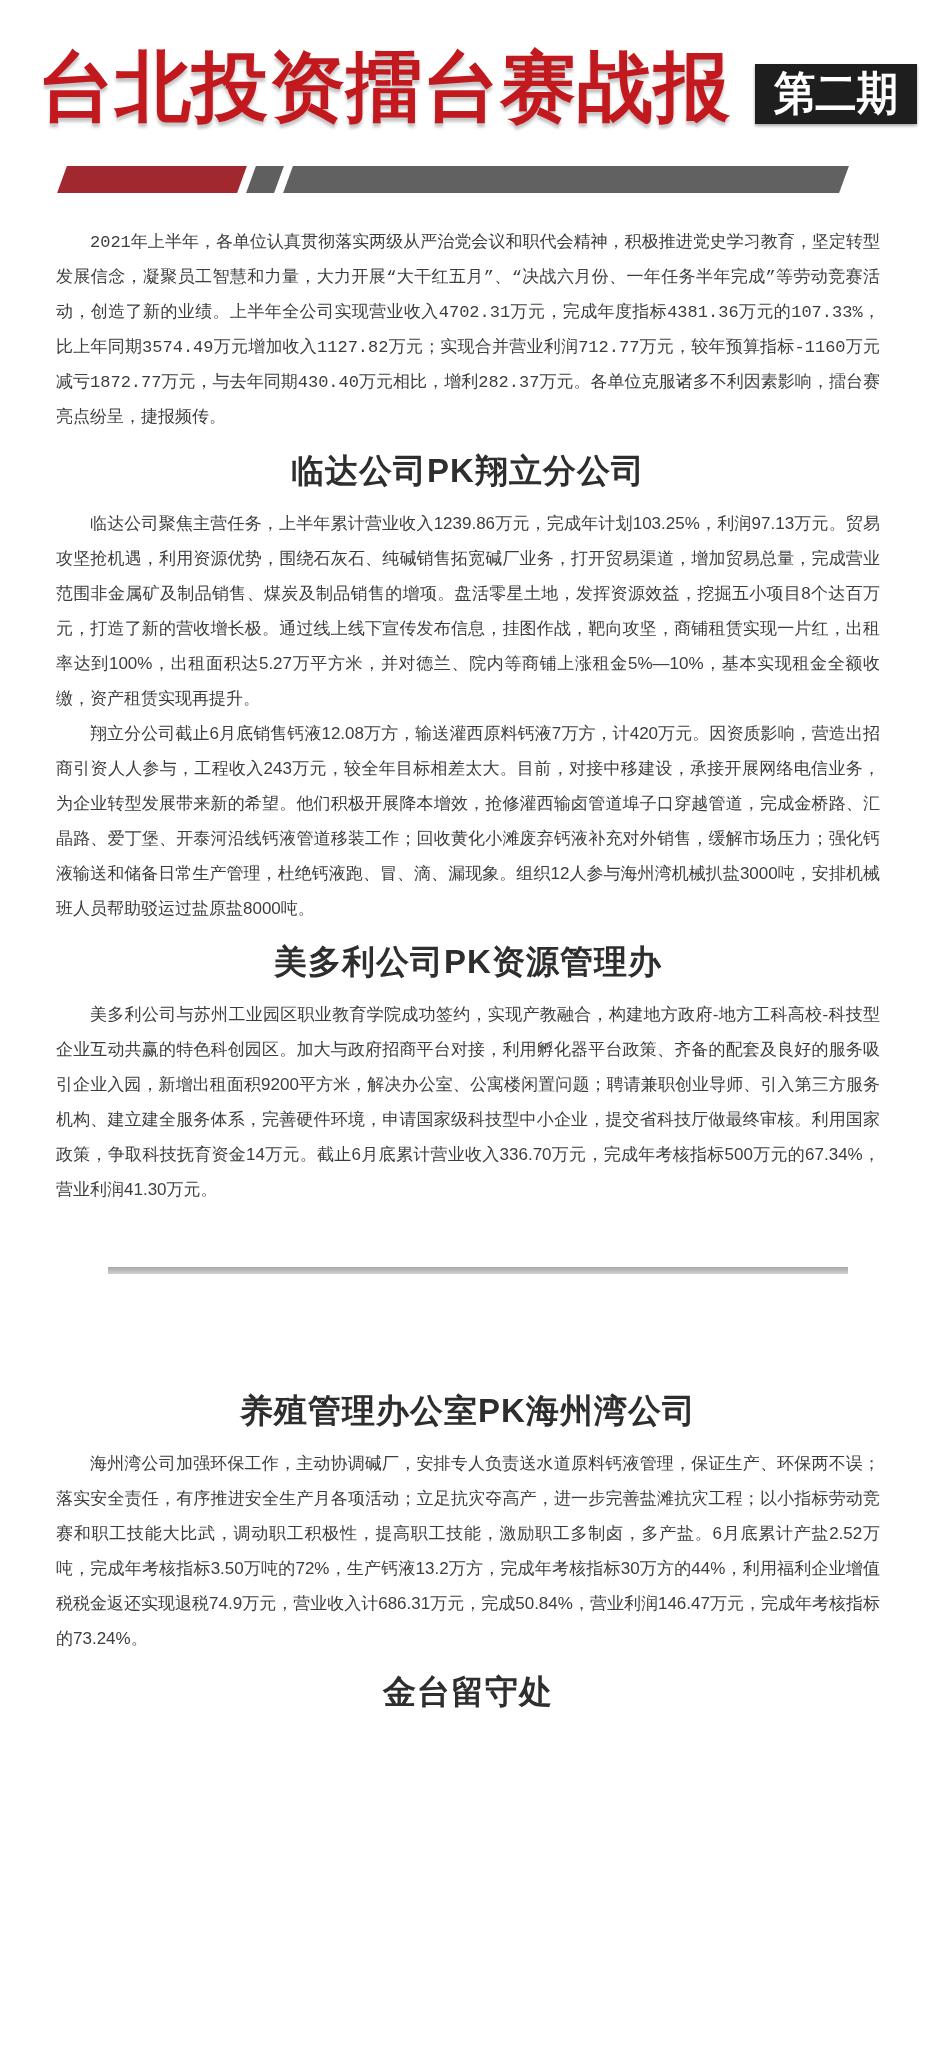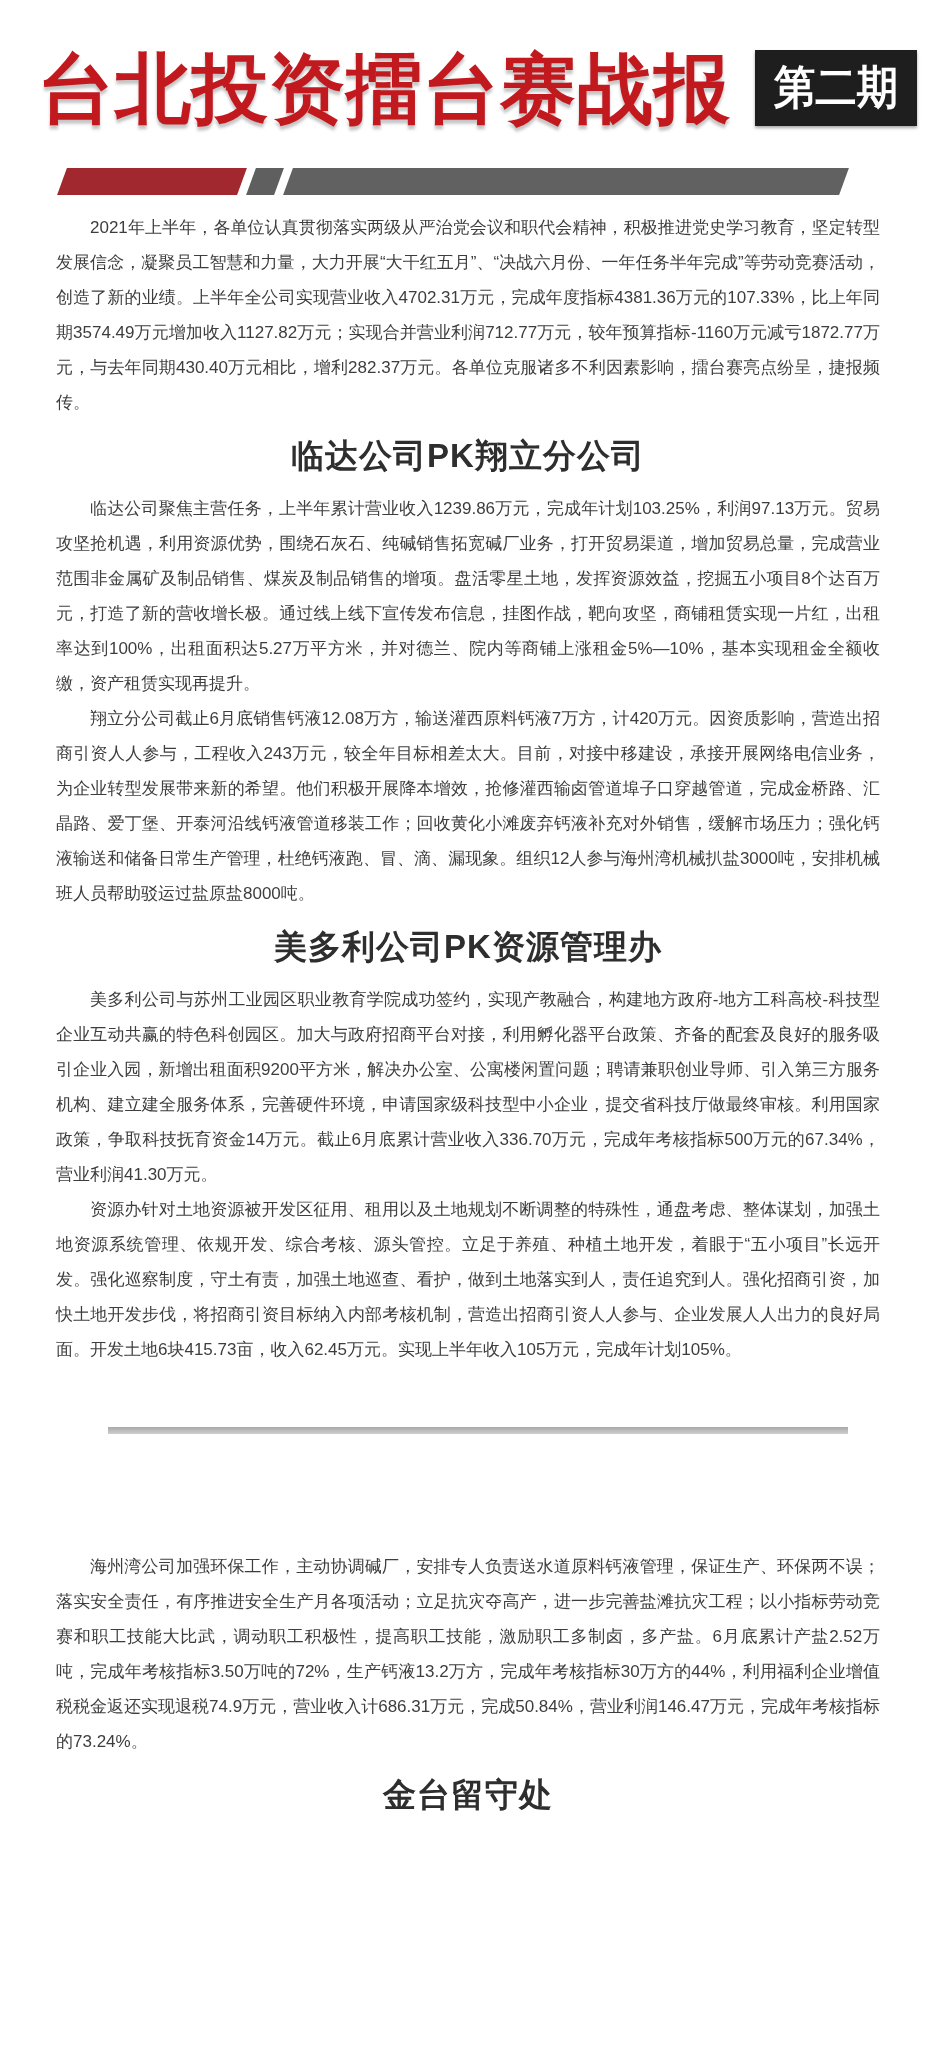--- a/index.html
+++ b/index.html
@@ -13,21 +13,21 @@
     display:flex;align-items:flex-end;gap:24px;
     padding:50px 0 0 38px;
   }
   .main-title{
     font-size:76px;font-weight:900;line-height:0.98;
     color:#c2191f;letter-spacing:1px;white-space:nowrap;
     text-shadow:0 4px 3px rgba(90,90,90,0.35);
   }
   .issue-badge{
     background:#1e1e1e;color:#ffffff;
-    height:76px;min-width:136px;padding:0 12px;
+    height:60px;min-width:136px;padding:0 12px;
     display:flex;align-items:center;justify-content:center;
     font-size:46px;font-weight:900;
     box-shadow:0 2px 3px rgba(0,0,0,0.35);
   }
   .issue-badge .squeeze{display:inline-block;transform:scaleX(0.9);white-space:nowrap;}
   
   .stripe{
     display:flex;gap:9px;height:27px;
     margin:42px 0 0 62px;
   }
@@ -37,21 +37,21 @@
   .seg-long{width:556px;background:#616161;}
   
   .content{margin:0 56px;}
   p.body-para{
     margin:0;
     font-size:17px;line-height:35px;
     text-align:justify;text-justify:inter-ideograph;
     text-indent:2em;
     color:#3d3d3d;
   }
-  p.intro{margin-top:15px;}
+  p.intro{margin-top:32px;font-family:Liberation Mono, monospace;}
   h2.section-heading{
     margin:14px 0 12px;
     text-align:center;
     font-size:33px;font-weight:700;
     color:#2e2e2e;letter-spacing:1px;
   }
   .divider{
     height:7px;border:none;
     margin:60px 32px 115px 52px;
     background:linear-gradient(#a8a8a8,#cfcfcf);
@@ -76,21 +76,21 @@
 <div class="content">
 
   <p class="body-para intro">2021年上半年，各单位认真贯彻落实两级从严治党会议和职代会精神，积极推进党史学习教育，坚定转型发展信念，凝聚员工智慧和力量，大力开展“大干红五月”、“决战六月份、一年任务半年完成”等劳动竞赛活动，创造了新的业绩。上半年全公司实现营业收入4702.31万元，完成年度指标4381.36万元的107.33%，比上年同期3574.49万元增加收入1127.82万元；实现合并营业利润712.77万元，较年预算指标-1160万元减亏1872.77万元，与去年同期430.40万元相比，增利282.37万元。各单位克服诸多不利因素影响，擂台赛亮点纷呈，捷报频传。</p>
 
   <h2 class="section-heading">临达公司PK翔立分公司</h2>
   <p class="body-para">临达公司聚焦主营任务，上半年累计营业收入1239.86万元，完成年计划103.25%，利润97.13万元。贸易攻坚抢机遇，利用资源优势，围绕石灰石、纯碱销售拓宽碱厂业务，打开贸易渠道，增加贸易总量，完成营业范围非金属矿及制品销售、煤炭及制品销售的增项。盘活零星土地，发挥资源效益，挖掘五小项目8个达百万元，打造了新的营收增长极。通过线上线下宣传发布信息，挂图作战，靶向攻坚，商铺租赁实现一片红，出租率达到100%，出租面积达5.27万平方米，并对德兰、院内等商铺上涨租金5%—10%，基本实现租金全额收缴，资产租赁实现再提升。</p>
   <p class="body-para">翔立分公司截止6月底销售钙液12.08万方，输送灌西原料钙液7万方，计420万元。因资质影响，营造出招商引资人人参与，工程收入243万元，较全年目标相差太大。目前，对接中移建设，承接开展网络电信业务，为企业转型发展带来新的希望。他们积极开展降本增效，抢修灌西输卤管道埠子口穿越管道，完成金桥路、汇晶路、爱丁堡、开泰河沿线钙液管道移装工作；回收黄化小滩废弃钙液补充对外销售，缓解市场压力；强化钙液输送和储备日常生产管理，杜绝钙液跑、冒、滴、漏现象。组织12人参与海州湾机械扒盐3000吨，安排机械班人员帮助驳运过盐原盐8000吨。</p>
 
   <h2 class="section-heading">美多利公司PK资源管理办</h2>
   <p class="body-para">美多利公司与苏州工业园区职业教育学院成功签约，实现产教融合，构建地方政府-地方工科高校-科技型企业互动共赢的特色科创园区。加大与政府招商平台对接，利用孵化器平台政策、齐备的配套及良好的服务吸引企业入园，新增出租面积9200平方米，解决办公室、公寓楼闲置问题；聘请兼职创业导师、引入第三方服务机构、建立建全服务体系，完善硬件环境，申请国家级科技型中小企业，提交省科技厅做最终审核。利用国家政策，争取科技抚育资金14万元。截止6月底累计营业收入336.70万元，完成年考核指标500万元的67.34%，营业利润41.30万元。</p>
-  <p class="body-para">资源办针对土地资源被开发区征用、租用以及土地规划不断调整的特殊性，通盘考虑、整体谋划，加强土地资源系统管理、依规开发、综合考核、源头管控。立足于养殖、种植土地开发，着眼于“五小项目”长远开发。强化巡察制度，守土有责，加强土地巡查、看护，做到土地落实到人，责任追究到人。强化招商引资，加快土地开发步伐，将招商引资目标纳入内部考核机制，营造出招商引资人人参与、企业发展人人出力的良好局面。开发土地6块415.73亩，收入62.45万元。实现上半年收入105万元，完成年计划105%。</p>
 
   <hr class="divider">
 
+  <h2 class="section-heading">养殖管理办公室PK海州湾公司</h2>
   <p class="body-para">海州湾公司加强环保工作，主动协调碱厂，安排专人负责送水道原料钙液管理，保证生产、环保两不误；落实安全责任，有序推进安全生产月各项活动；立足抗灾夺高产，进一步完善盐滩抗灾工程；以小指标劳动竞赛和职工技能大比武，调动职工积极性，提高职工技能，激励职工多制卤，多产盐。6月底累计产盐2.52万吨，完成年考核指标3.50万吨的72%，生产钙液13.2万方，完成年考核指标30万方的44%，利用福利企业增值税税金返还实现退税74.9万元，营业收入计686.31万元，完成50.84%，营业利润146.47万元，完成年考核指标的73.24%。</p>
 
   <h2 class="section-heading">金台留守处</h2>
 
 </div>
 
 </body></html>

